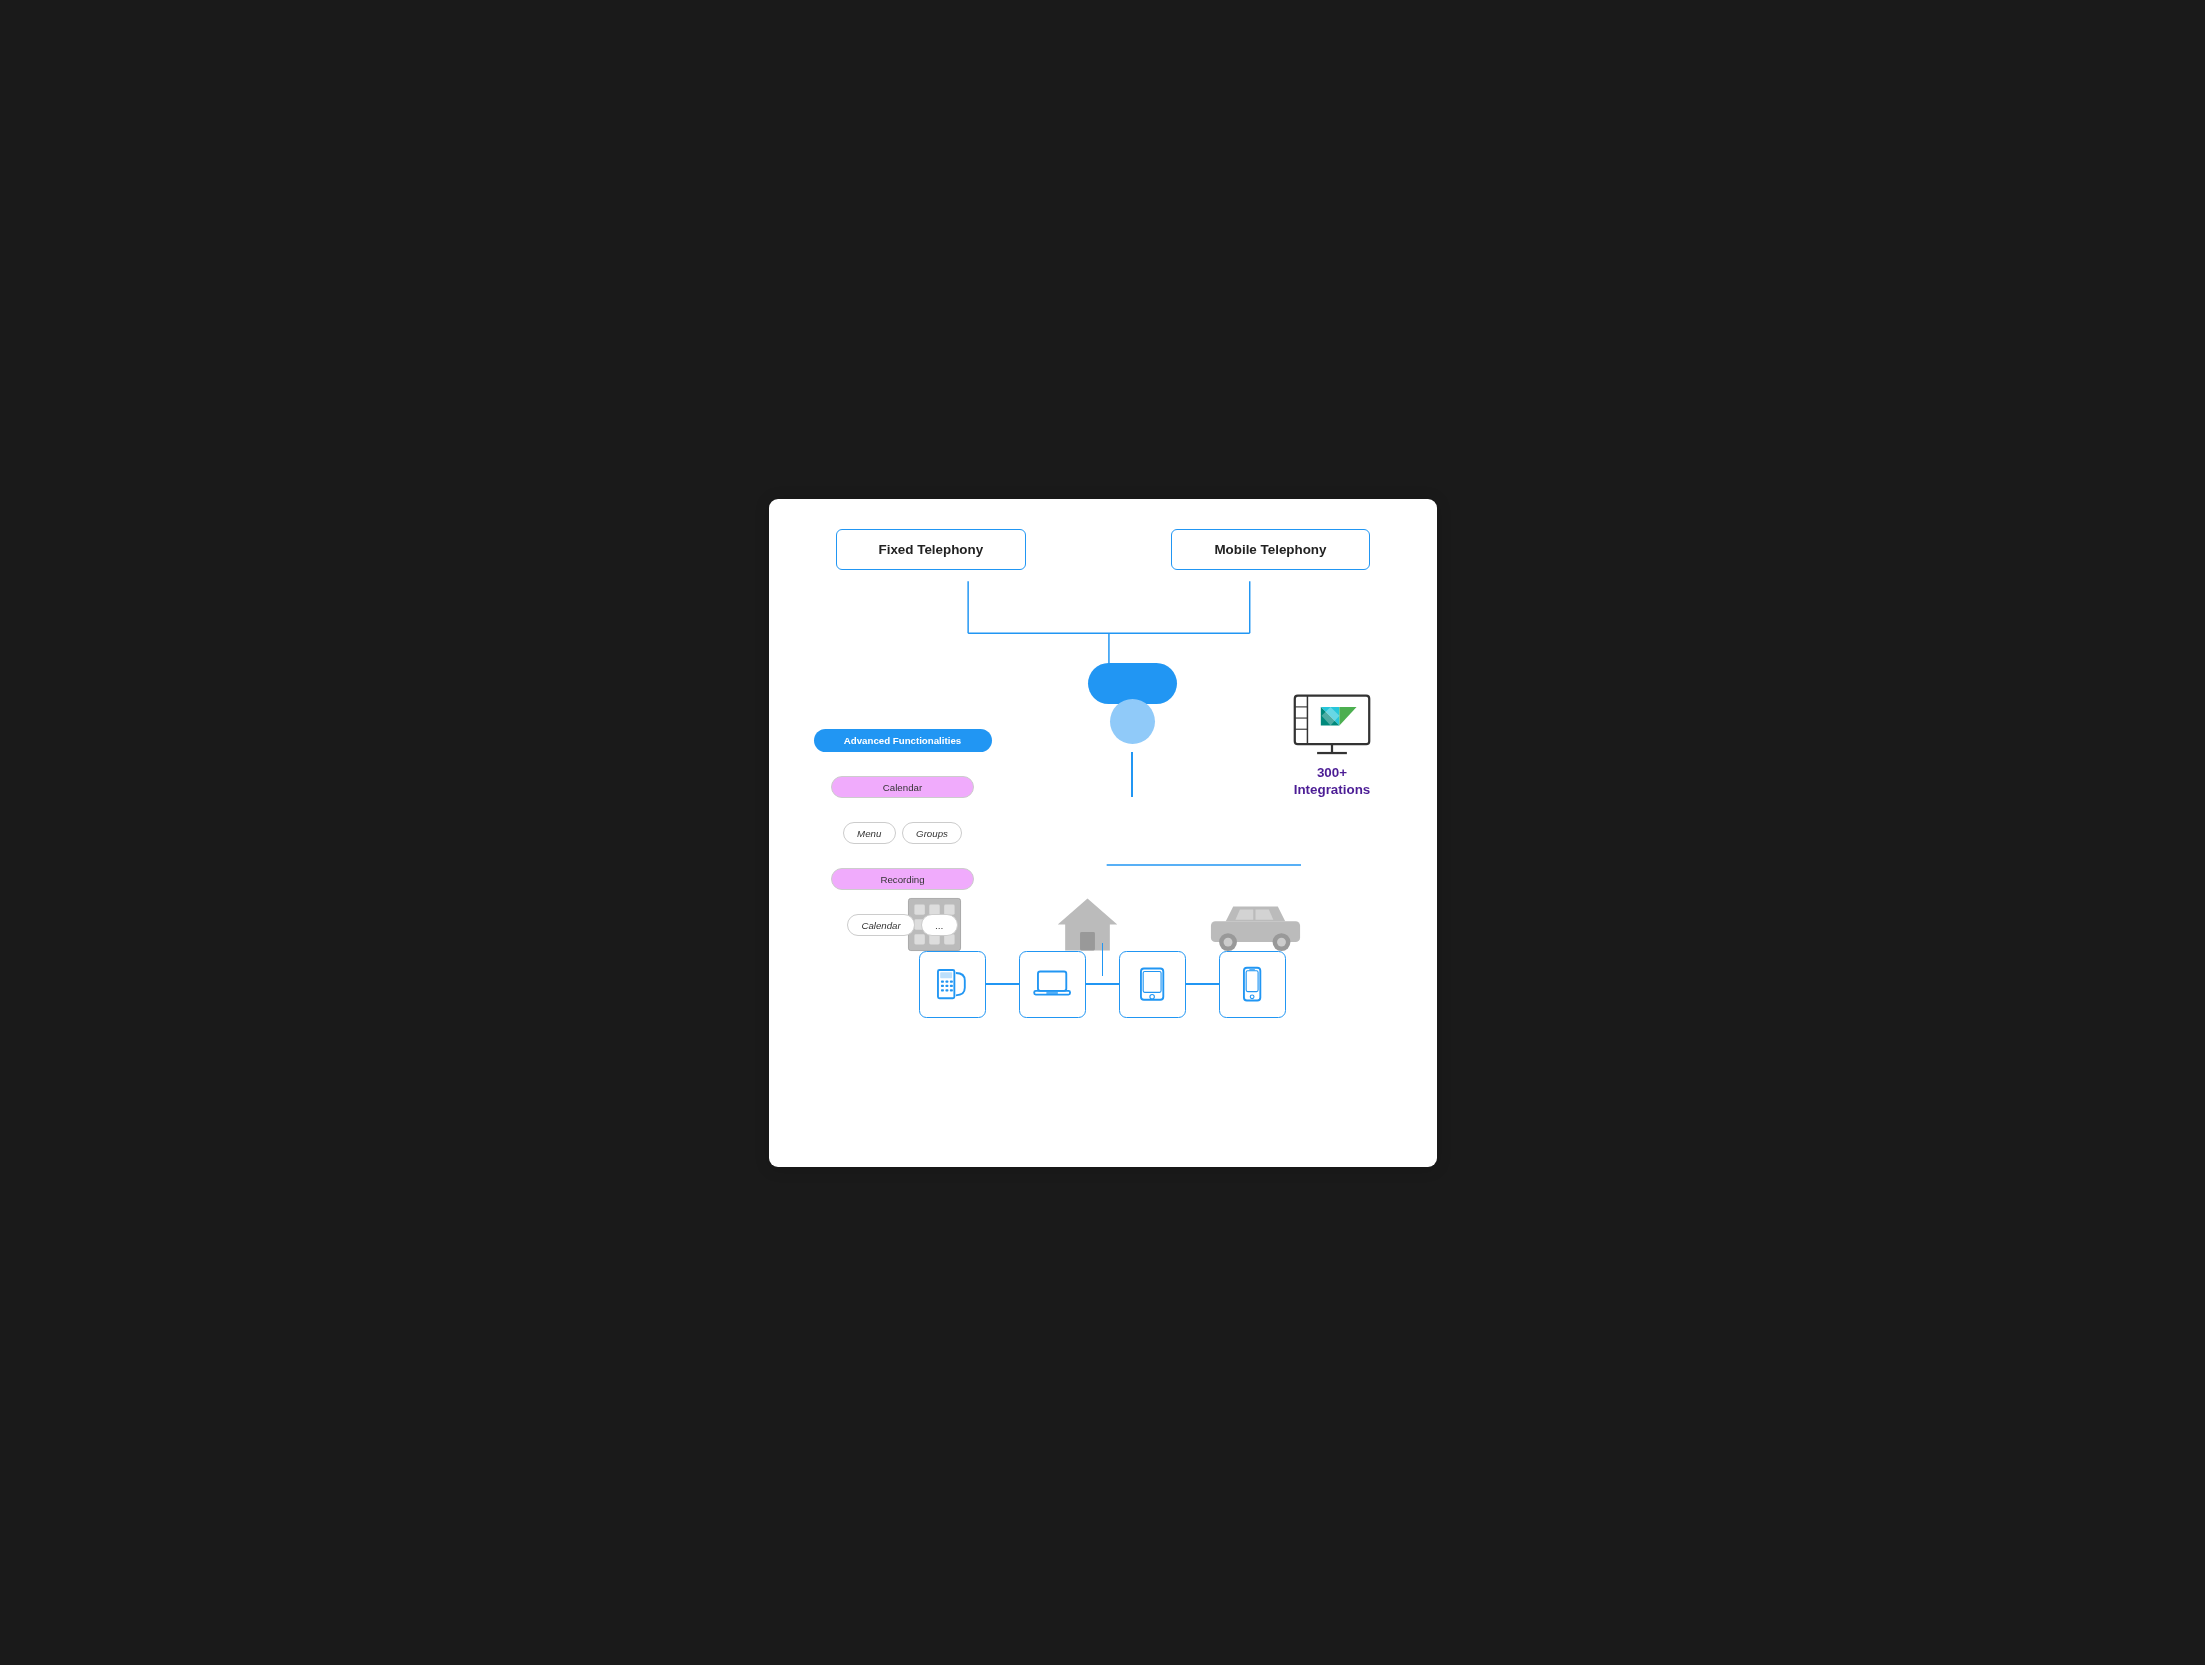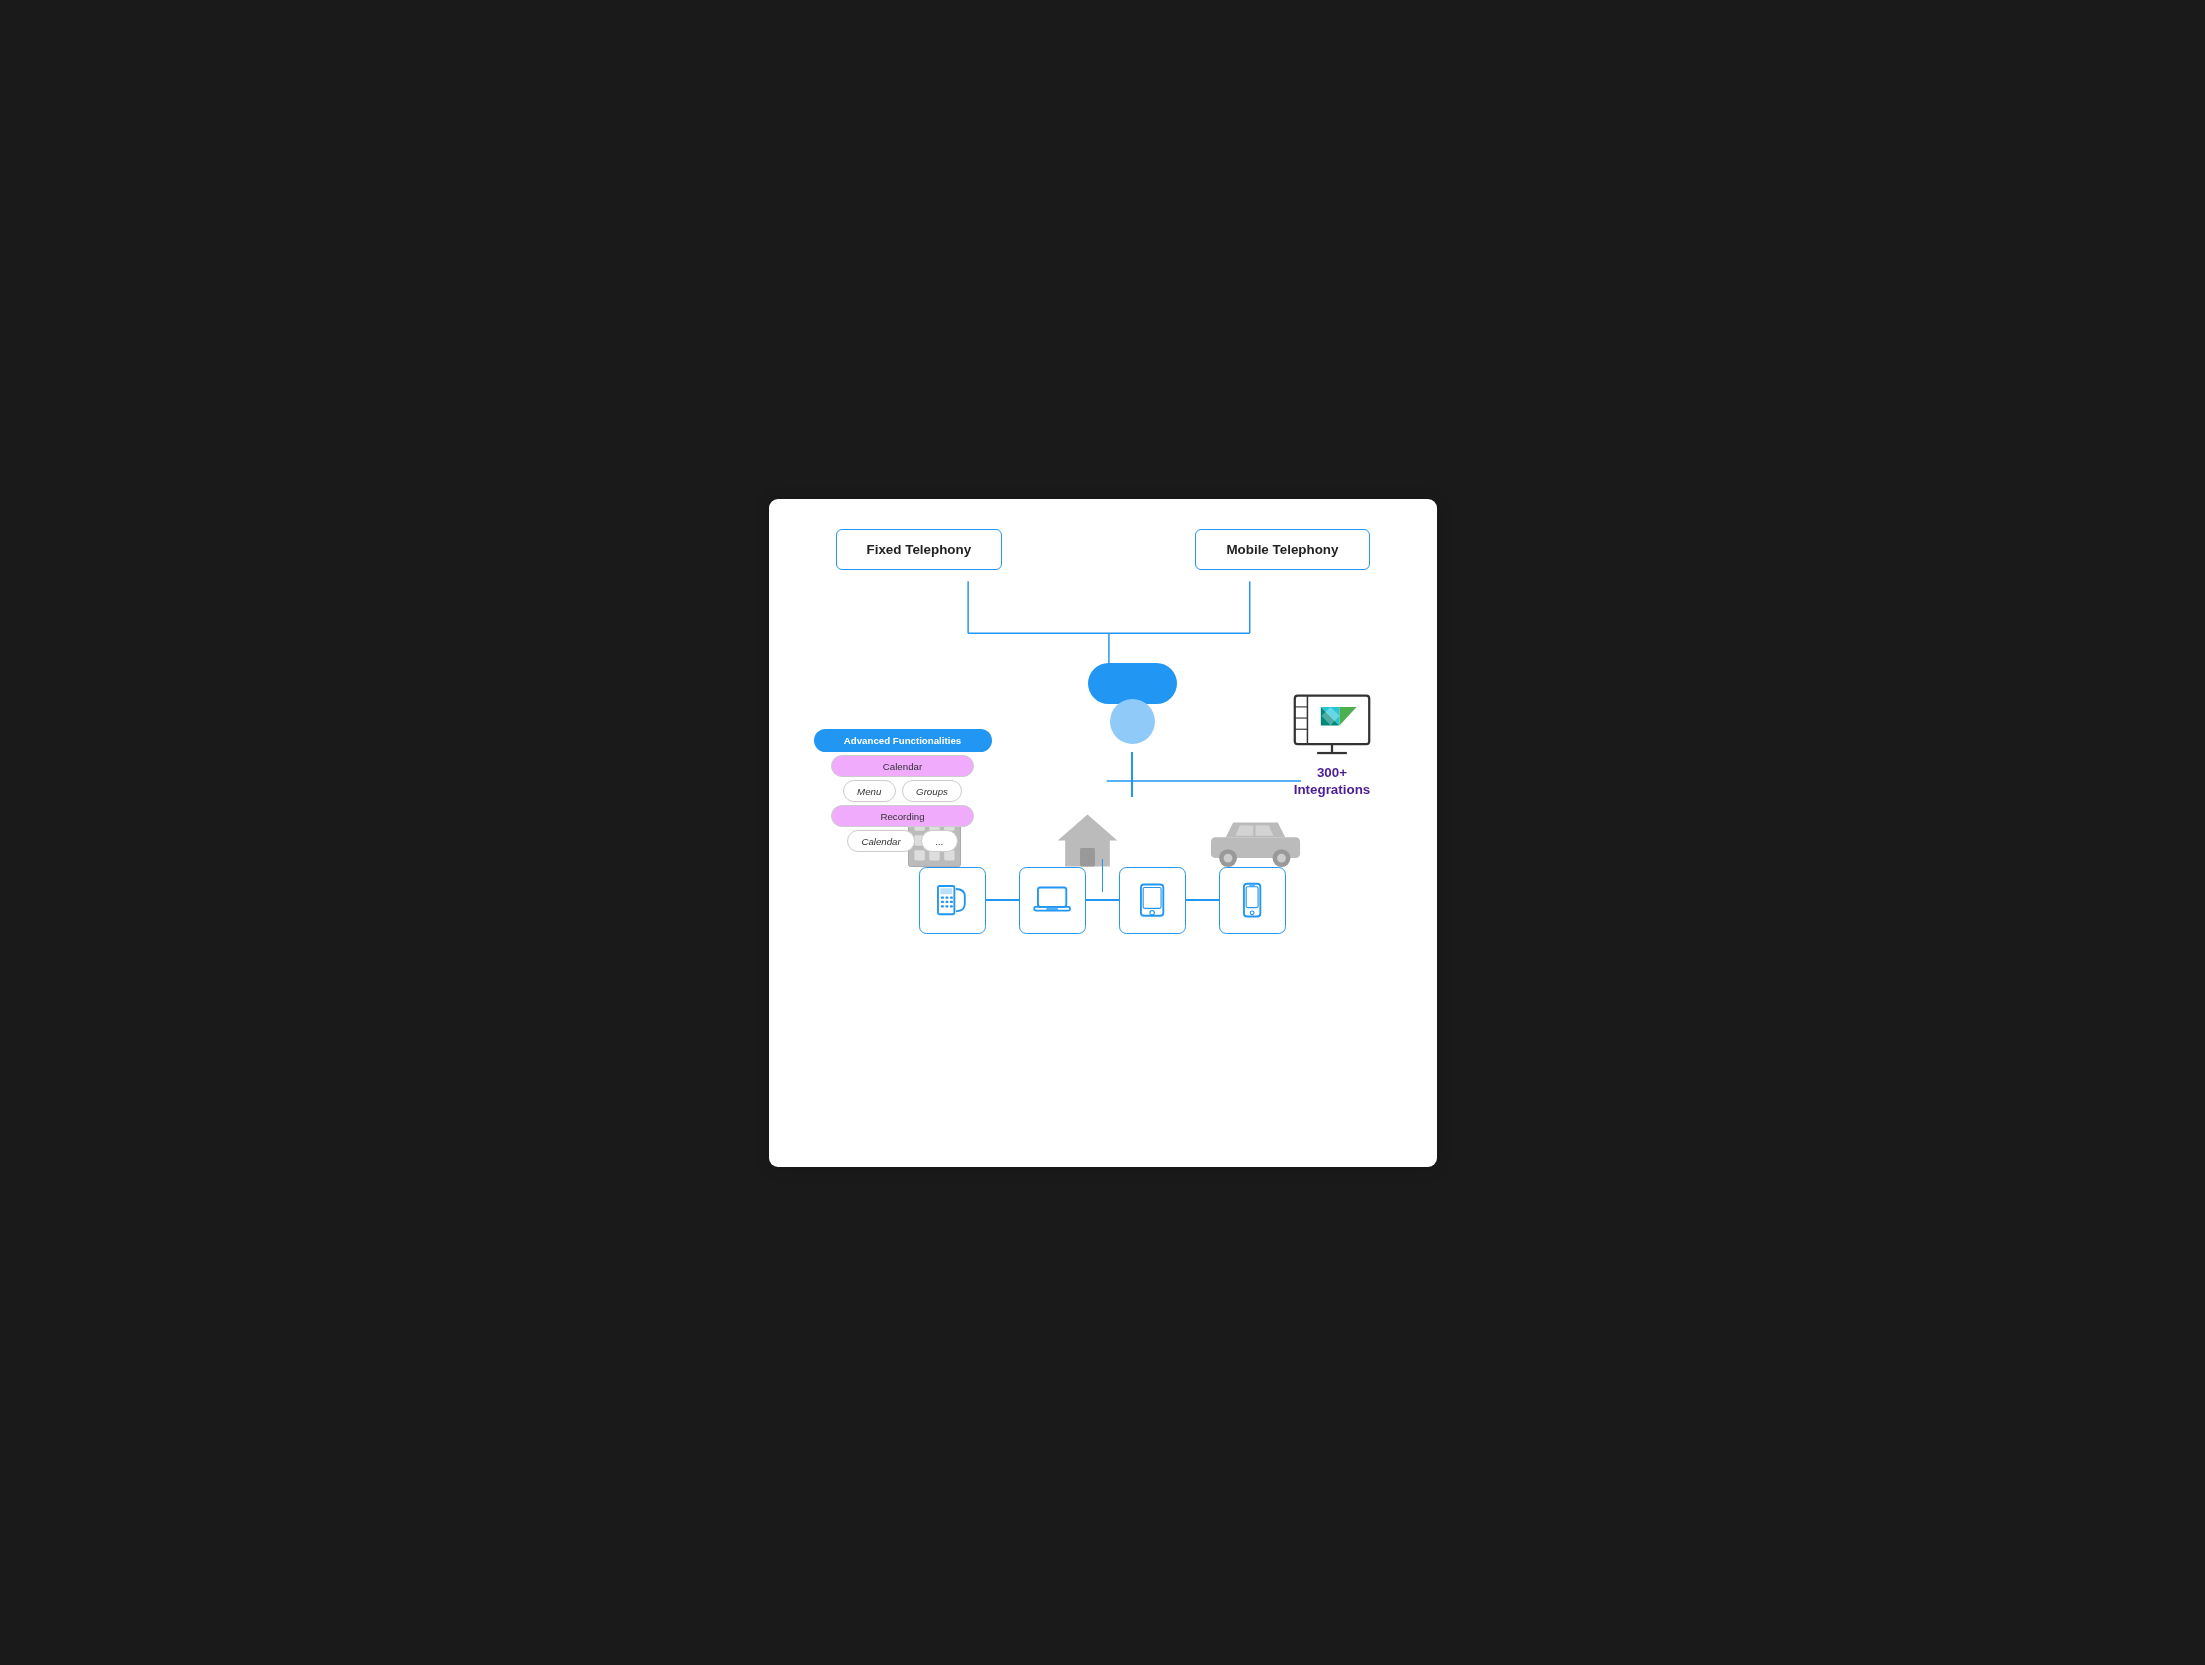--- a/index.html
+++ b/index.html
@@ -16,36 +16,36 @@
       border-radius: 9px;
       width: 668px;
       min-height: 668px;
       padding: 30px 45px 45px 45px;
       position: relative;
       box-shadow: 0 1.5px 15px rgba(0,0,0,0.15);
     }
     .telephony-box {
       border: 1.5px solid #2196F3;
       border-radius: 6px;
-      padding: 12px 30px;
+      padding: 12px 42px;
       font-size: 13.4px;
       font-weight: 600;
       color: #222;
       background: #fff;
       min-width: 163px;
       text-align: center;
     }
 
     
     .advanced-panel {
       width: 178px;
       display: flex;
       flex-direction: column;
       align-items: flex-start;
-      gap: 3px;
+      gap: 24px;
       margin-top: 59px;
     }
     .advanced-label {
       background: #2196F3;
       color: #fff;
       border-radius: 15px;
       padding: 6px 13.4px;
       font-size: 9.7px;
       font-weight: 600;
       width: 100%;

